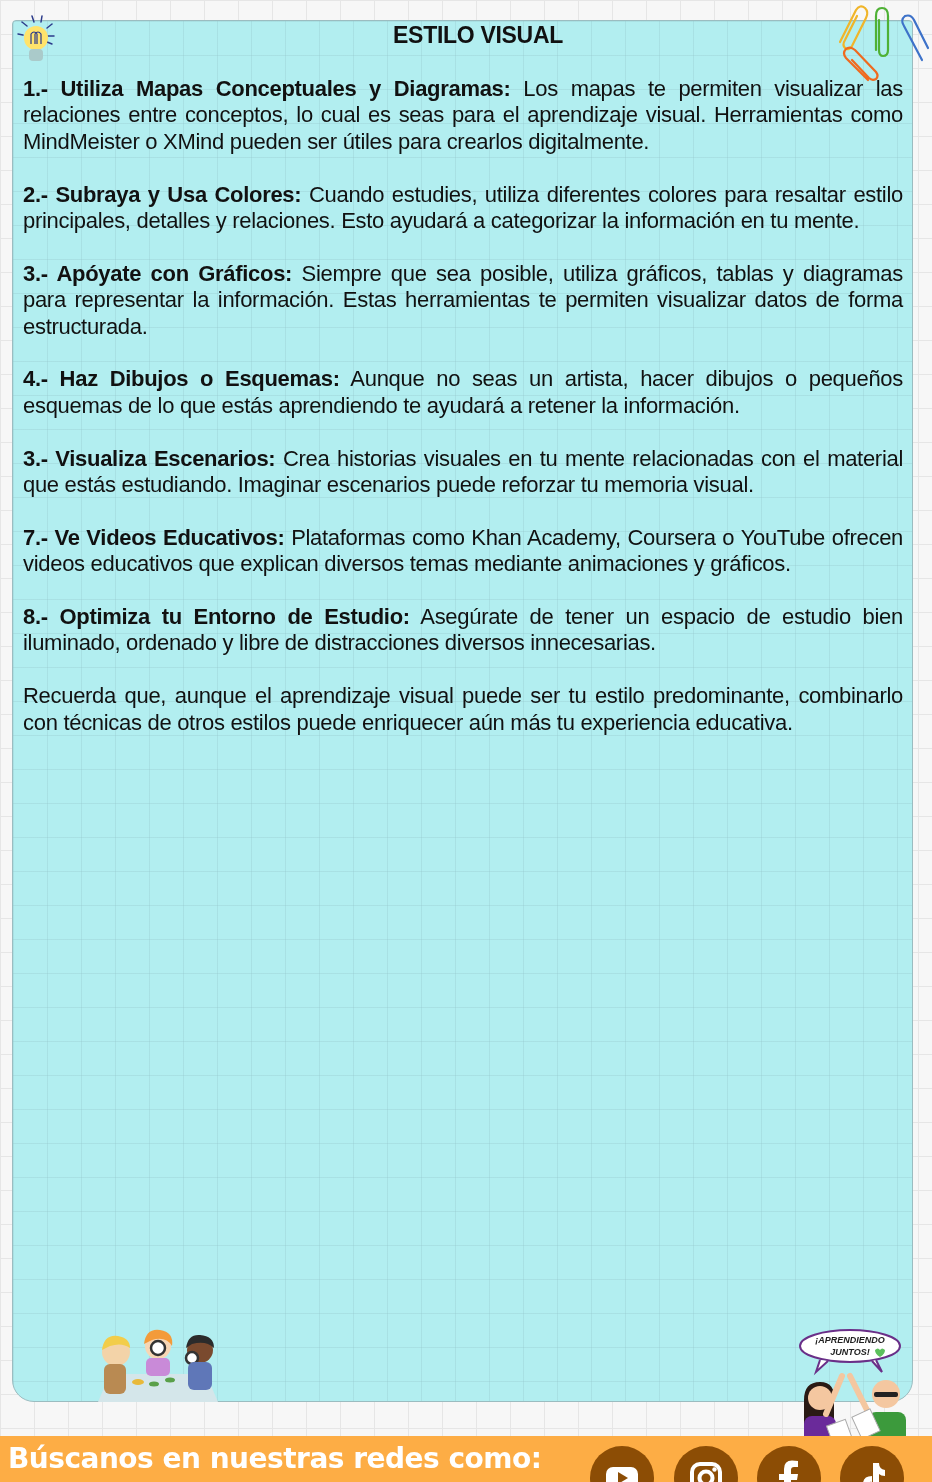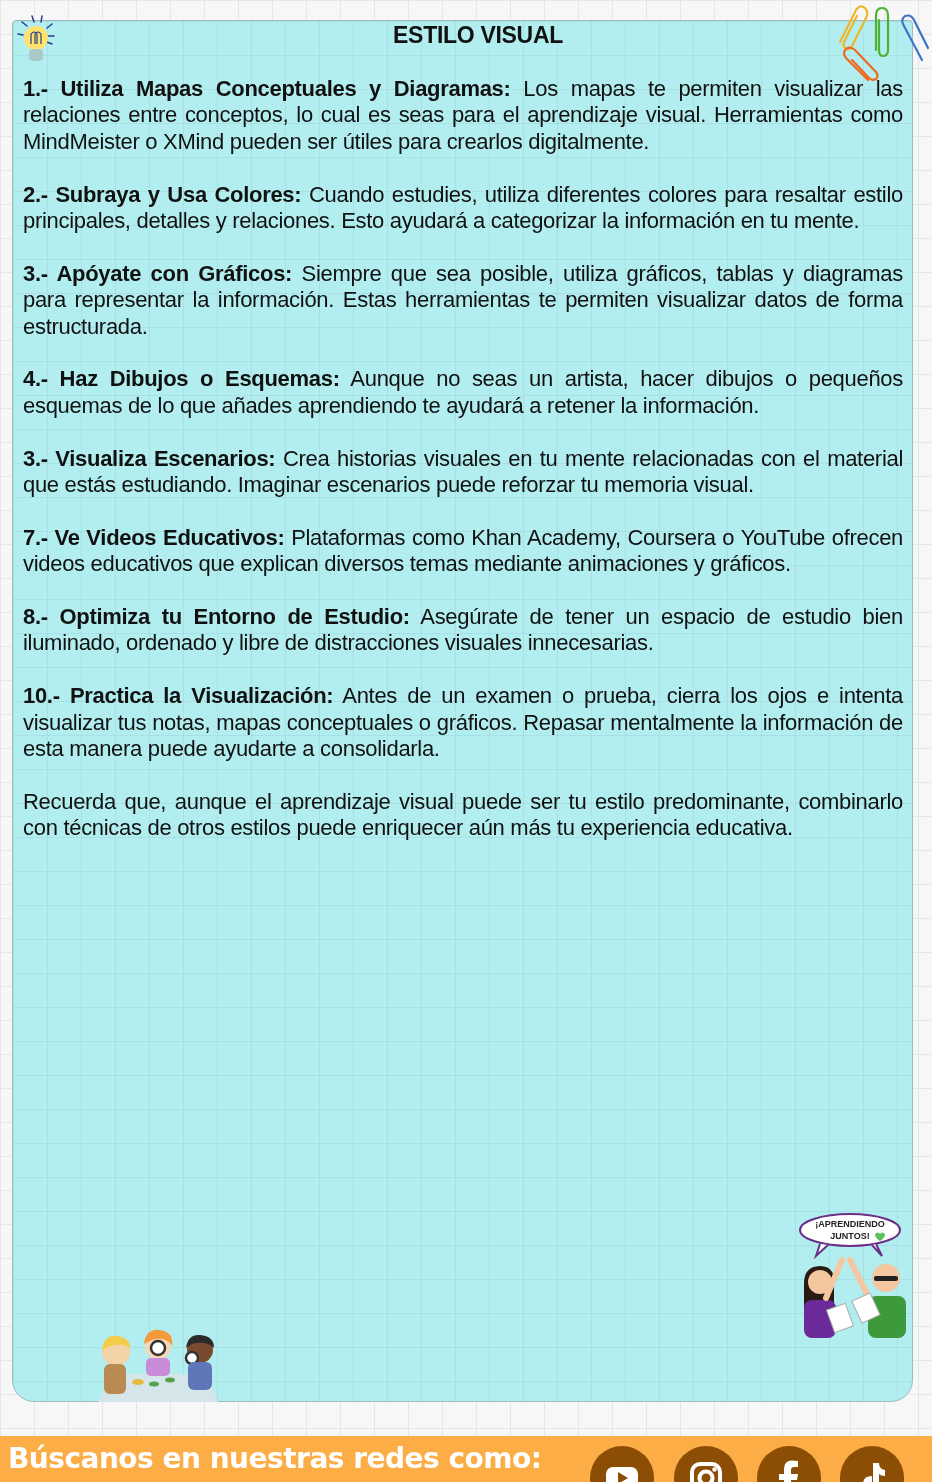--- a/index.html
+++ b/index.html
@@ -42,21 +42,21 @@
     line-height: 26.4px;
     color: #111;
     text-align: justify;
     letter-spacing: -0.3px;
   }
   .content p { margin-bottom: 26.4px; }
   .content b { font-weight: bold; }
   .bulb { position: absolute; left: 12px; top: 12px; width: 48px; height: 56px; }
   .clips { position: absolute; left: 830px; top: 2px; width: 100px; height: 80px; }
   .kids { position: absolute; left: 88px; top: 1320px; width: 140px; height: 82px; }
-  .people { position: absolute; left: 790px; top: 1210px; width: 130px; height: 128px; }
+  .people { position: absolute; left: 790px; top: 1326px; width: 130px; height: 128px; font-style: italic; }
   .footer {
     position: absolute;
     left: 0; top: 1436px;
     width: 932px; height: 80px;
     background: #fdad45;
   }
   .footer-line1 {
     position: absolute;
     left: 8px; top: 6px;
     font-family: "DejaVu Sans", sans-serif;
@@ -114,25 +114,24 @@
   </g>
 </svg>
 
 <div class="title">ESTILO VISUAL</div>
 
 <div class="content">
 
   <p><b>1.- Utiliza Mapas Conceptuales y Diagramas:</b><span> Los mapas te permiten visualizar las relaciones entre conceptos, lo cual es seas para el aprendizaje visual. Herramientas como MindMeister o XMind pueden ser útiles para crearlos digitalmente.</span></p>
   <p><b>2.- Subraya y Usa Colores:</b><span> Cuando estudies, utiliza diferentes colores para resaltar estilo principales, detalles y relaciones. Esto ayudará a categorizar la información en tu mente.</span></p>
   <p><b>3.- Apóyate con Gráficos:</b><span> Siempre que sea posible, utiliza gráficos, tablas y diagramas para representar la información. Estas herramientas te permiten visualizar datos de forma estructurada.</span></p>
-  <p><b>4.- Haz Dibujos o Esquemas:</b><span> Aunque no seas un artista, hacer dibujos o pequeños esquemas de lo que añades aprendiendo te ayudará a retener la información.</span></p>
+  <p><b>4.- Haz Dibujos o Esquemas:</b><span> Aunque no seas un artista, hacer dibujos o pequeños esquemas de lo que estás aprendiendo te ayudará a retener la información.</span></p>
   <p><b>3.- Visualiza Escenarios:</b><span> Crea historias visuales en tu mente relacionadas con el material que estás estudiando. Imaginar escenarios puede reforzar tu memoria visual.</span></p>
   <p><b>7.- Ve Videos Educativos:</b><span> Plataformas como Khan Academy, Coursera o YouTube ofrecen videos educativos que explican diversos temas mediante animaciones y gráficos.</span></p>
-  <p><b>8.- Optimiza tu Entorno de Estudio:</b><span> Asegúrate de tener un espacio de estudio bien iluminado, ordenado y libre de distracciones visuales innecesarias.</span></p>
-  <p><b>10.- Practica la Visualización:</b><span> Antes de un examen o prueba, cierra los ojos e intenta visualizar tus notas, mapas conceptuales o gráficos. Repasar mentalmente la información de esta manera puede ayudarte a consolidarla.</span></p>
+  <p><b>8.- Optimiza tu Entorno de Estudio:</b><span> Asegúrate de tener un espacio de estudio bien iluminado, ordenado y libre de distracciones diversos innecesarias.</span></p>
 
   <p>Recuerda que, aunque el aprendizaje visual puede ser tu estilo predominante, combinarlo con técnicas de otros estilos puede enriquecer aún más tu experiencia educativa.</p>
 </div>
 
 <svg class="kids" viewBox="0 0 140 82">
   <polygon points="10,82 130,82 118,54 22,54" fill="#d4e6ea"></polygon>
 
   <circle cx="28" cy="32" r="14" fill="#f3d3a8"></circle>
   <path d="M14 30 Q16 14 30 16 Q42 18 42 28 Q34 22 22 26 Z" fill="#f2cd4a"></path>
   <rect x="16" y="44" width="22" height="30" rx="6" fill="#b98a52"></rect>

